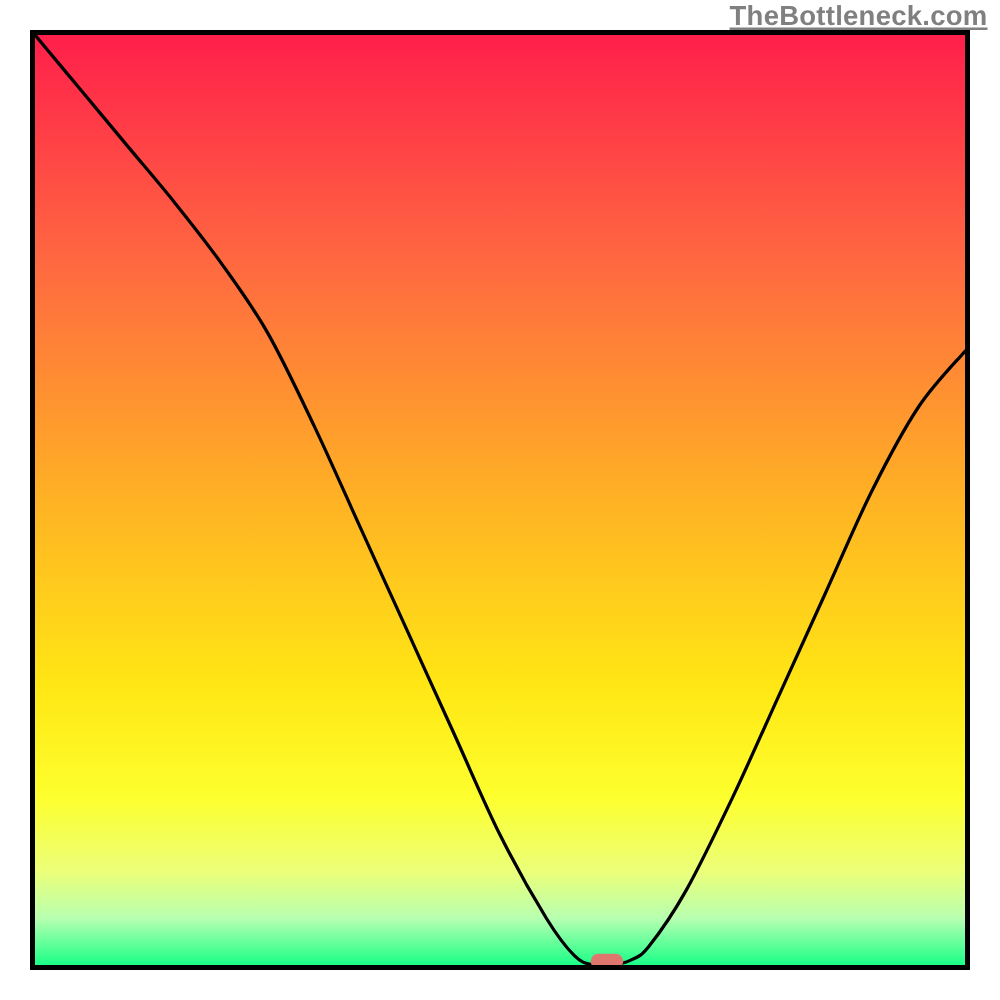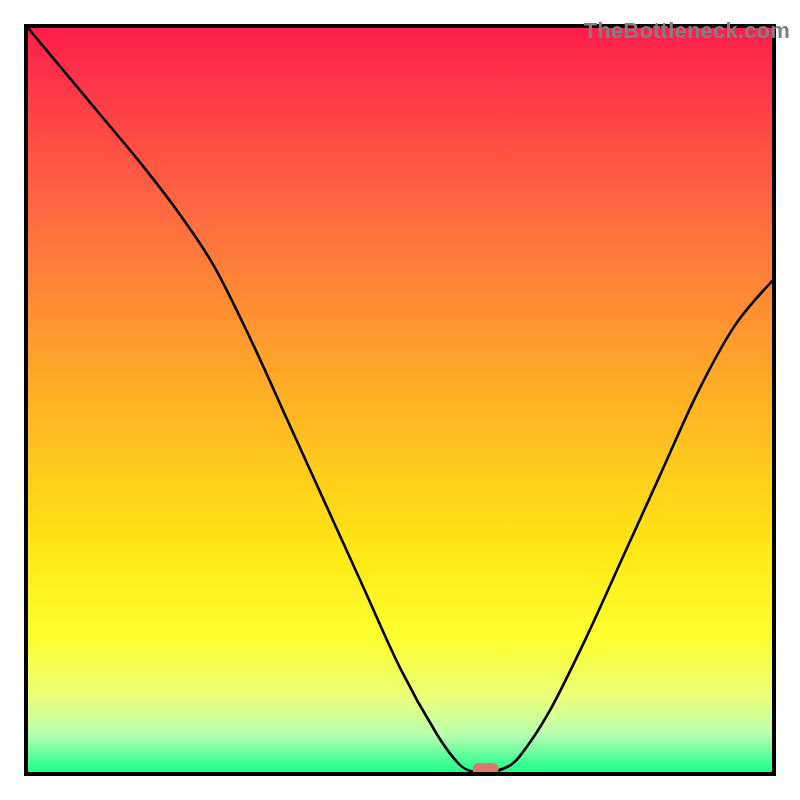--- a/index.html
+++ b/index.html
@@ -10,27 +10,28 @@
     background: #ffffff;
     font-family: Arial, Helvetica, sans-serif;
   }
   .wrap {
     position: relative;
     width: 800px;
     height: 800px;
   }
   .watermark {
     position: absolute;
-    top: 18px;
+    top: 0;
     right: 10px;
     color: #808080;
     font-size: 22px;
     font-weight: 600;
     letter-spacing: 0.2px;
     z-index: 20;
+    text-decoration: underline;
   }
   .plot-area {
     position: absolute;
     left: 24px;
     top: 24px;
     width: 752px;
     height: 752px;
     box-sizing: border-box;
     border: 4px solid #000000;
     overflow: hidden;

